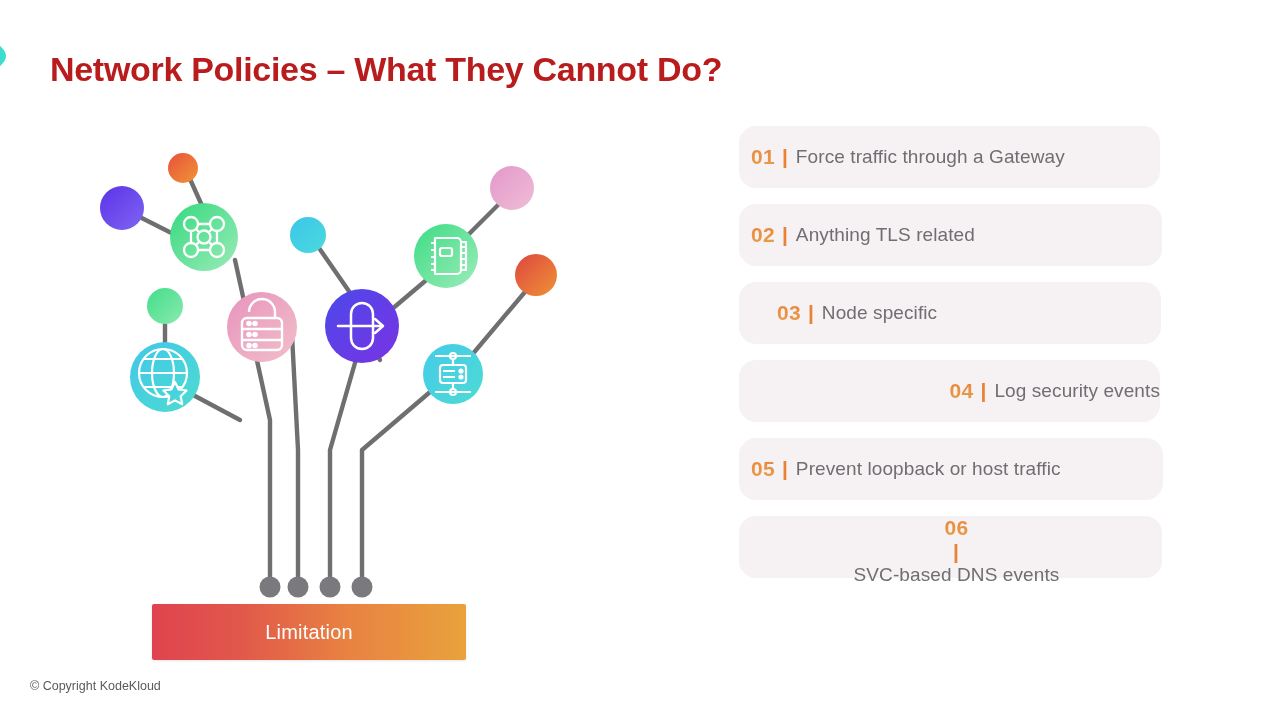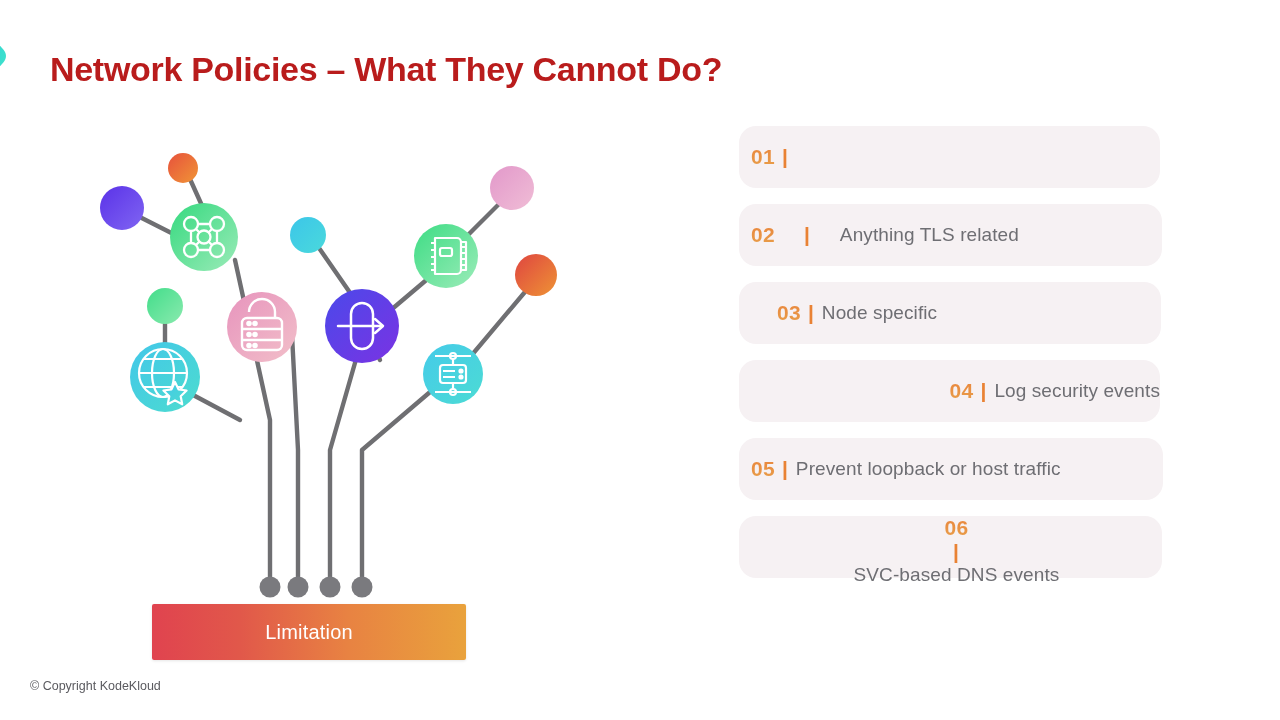--- a/index.html
+++ b/index.html
@@ -79,21 +79,21 @@
     position: relative;
     height: 62px;
     border-radius: 17px;
     background: #f6f1f3;
     display: flex;
     align-items: center;
     margin-bottom: 16px;
     padding-left: 12px;
   }
   .limit-card:nth-child(1) { width: 421px; }
-  .limit-card:nth-child(2) { width: 423px; gap: 22px; }
+  .limit-card:nth-child(2) { width: 423px; }
   .limit-card:nth-child(3) { width: 422px; padding-left: 38px; }
   .limit-card:nth-child(4) { width: 421px; justify-content: flex-end; }
   .limit-card:nth-child(5) { width: 424px; }
   .limit-card:nth-child(6) { width: 423px; flex-direction: column; }
 
   .limit-num {
     font-size: 21px;
     font-weight: 700;
     color: #e98a3c;
     background: linear-gradient(180deg, #e9843c 0%, #e8a04a 100%);
@@ -297,20 +297,21 @@
 
   <div class="limitation-bar">
     <span class="limitation-label">Limitation</span>
   </div>
 
   <div class="limit-list">
 
     <div class="limit-card">
       <span class="limit-num">01</span>
       <span class="limit-sep">|</span>
+      <span class="limit-text">Force traffic through a Gateway</span>
     </div>
 
     <div class="limit-card">
       <span class="limit-num">02</span>
       <span class="limit-sep">|</span>
       <span class="limit-text">Anything TLS related</span>
     </div>
 
     <div class="limit-card">
       <span class="limit-num">03</span>

